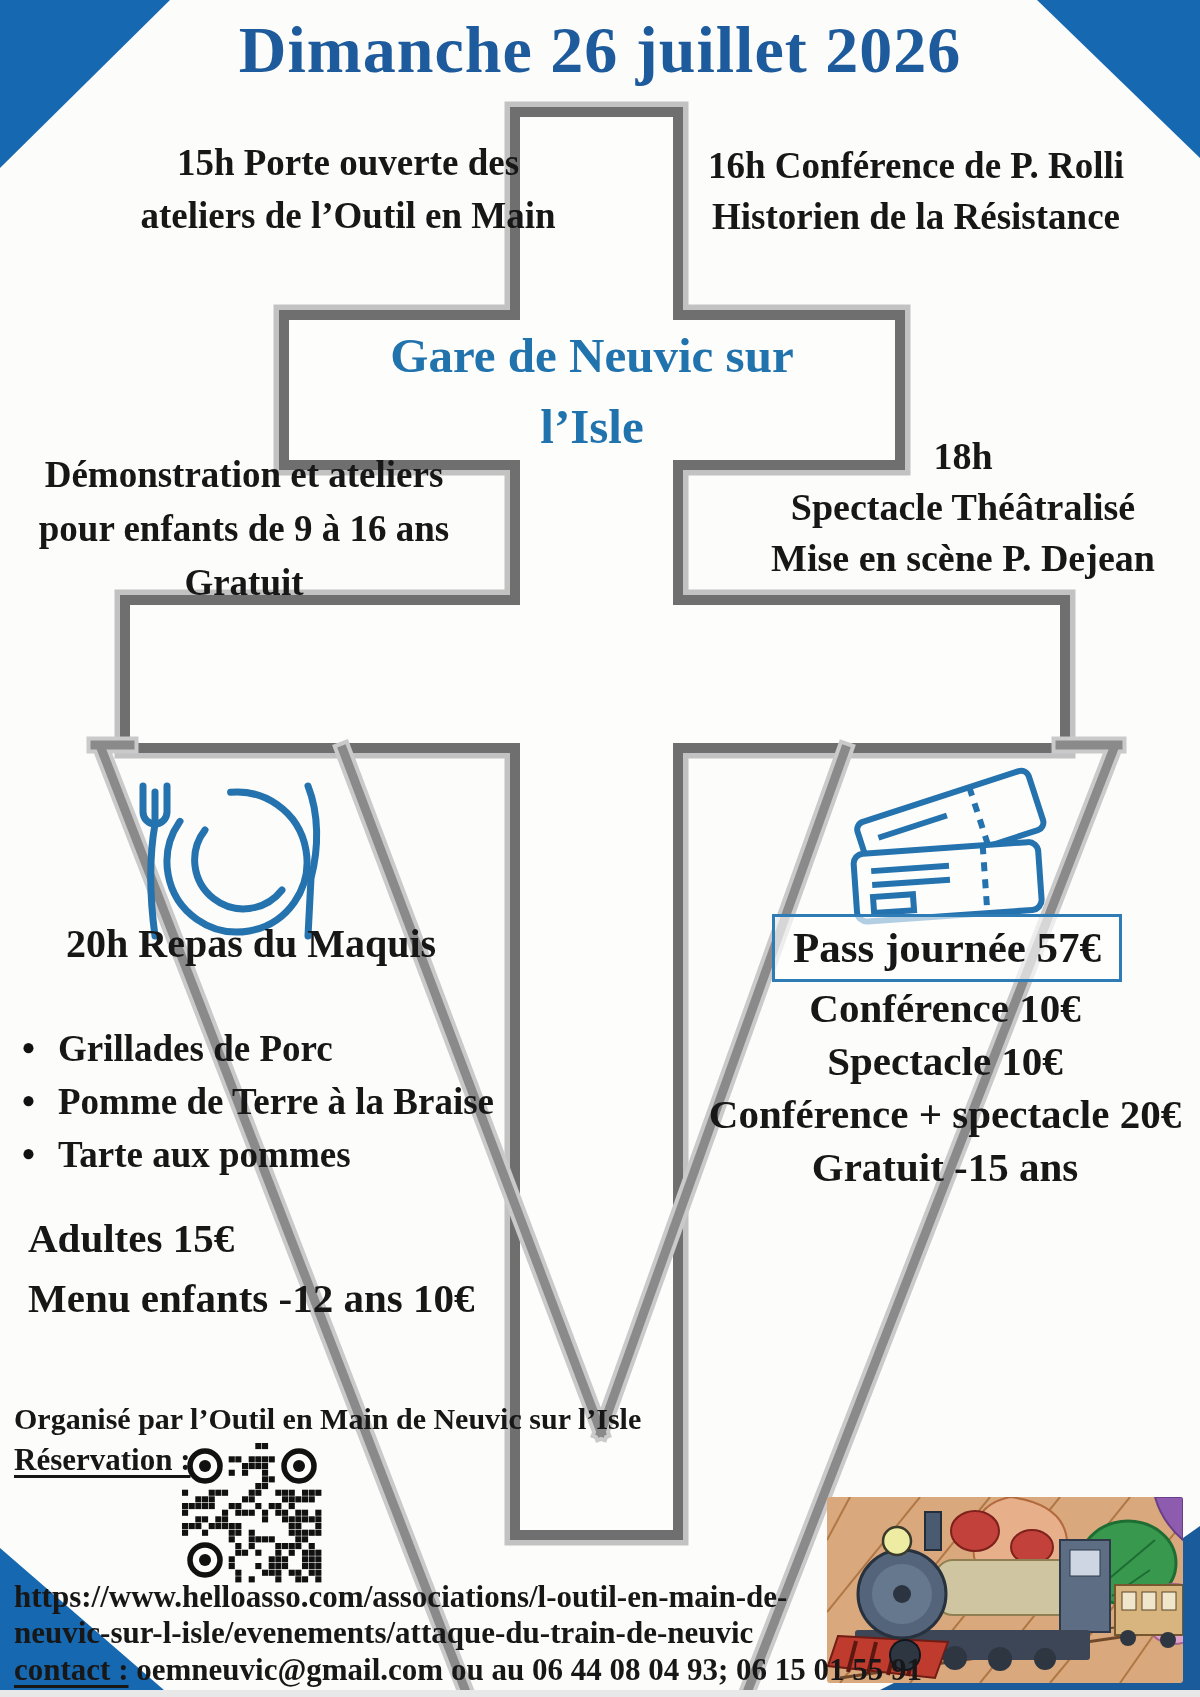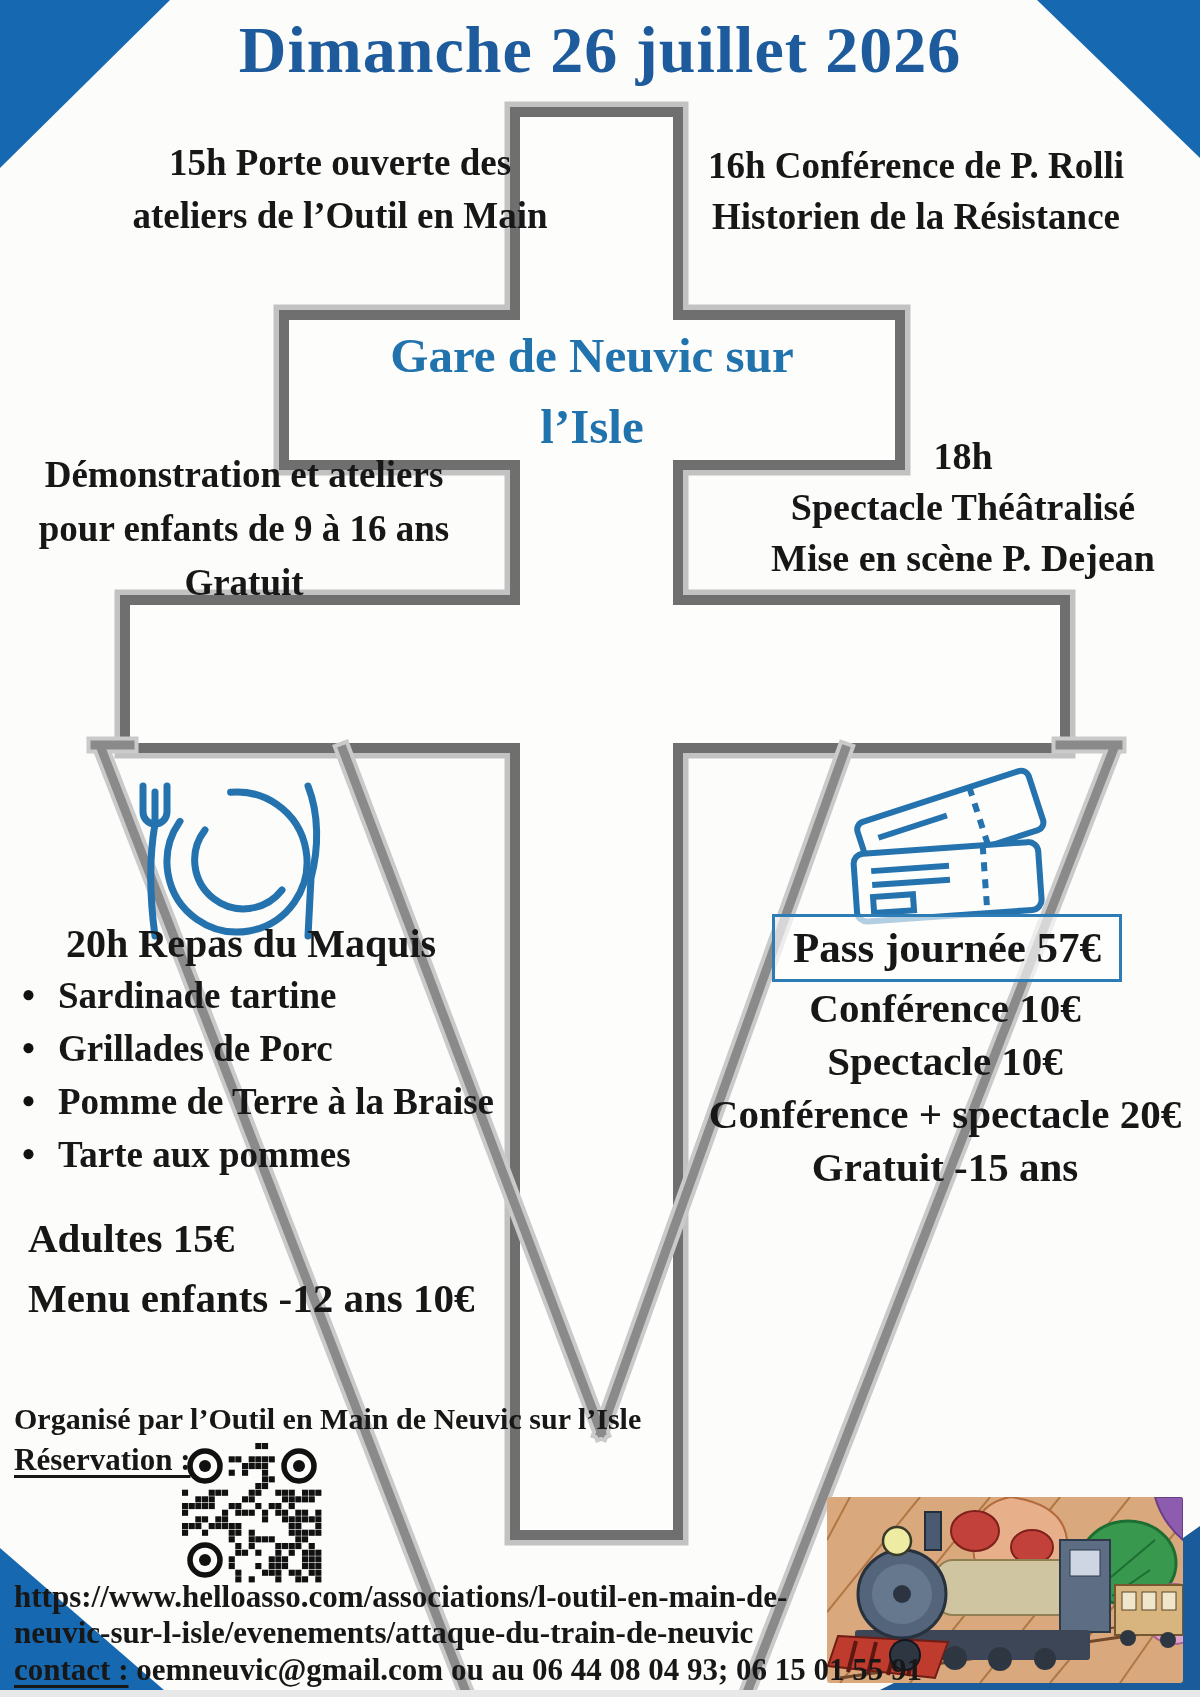--- a/index.html
+++ b/index.html
@@ -9,21 +9,21 @@
     font-family:"Liberation Serif","DejaVu Serif",serif;
     color:#171717;
   }
   #bg{position:absolute;left:0;top:0;width:1200px;height:1697px;}
   .abs{position:absolute;white-space:nowrap;}
   .blk{position:absolute;text-align:center;}
   .blk div{white-space:nowrap;}
   .b{font-weight:700;}
   .ul{text-decoration:underline;text-underline-offset:5px;}
   #title{left:0;top:12px;width:1200px;text-align:center;font-size:66px;font-weight:700;color:var(--title-blue);letter-spacing:1px;}
-  #evt15{left:80px;top:136px;width:520px;font-size:37px;line-height:53px;font-weight:600;}
+  #evt15{left:88px;top:136px;width:520px;font-size:37px;line-height:53px;font-weight:600;}
   #evt16{left:660px;top:140px;width:512px;font-size:37px;line-height:51px;font-weight:600;}
   #venue{left:292px;top:320px;width:600px;font-size:49px;line-height:71px;font-weight:700;color:var(--accent-blue);}
   #workshops{left:0px;top:448px;width:488px;font-size:37px;line-height:54px;font-weight:600;}
   #evt18{left:713px;top:431px;width:500px;font-size:38px;line-height:51px;font-weight:600;}
   #showtitle{left:180px;top:604px;width:800px;font-size:40px;line-height:51px;font-weight:700;color:var(--accent-blue);}
   #dinnerhead{left:66px;top:920px;font-size:40px;font-weight:700;}
   .menu-item{position:absolute;left:58px;font-size:37px;font-weight:600;white-space:nowrap;}
   .menu-item::before{content:"•";position:absolute;left:-36px;top:0;font-size:37px;color:#111;}
   #adultes{left:28px;top:1214px;font-size:41px;font-weight:700;}
   #menuenf{left:28px;top:1274px;font-size:41px;font-weight:700;}
@@ -332,21 +332,20 @@
     <div class="b">18h</div>
     <div>Spectacle Théâtralisé</div>
     <div>Mise en scène P. Dejean</div>
   </div>
 
 
   <div id="dinnerhead" class="abs">
     <span>20h</span><span> Repas du Maquis</span>
   </div>
 
-  <div class="menu-item" style="top:974px">Sardinade tartine</div>
   <div class="menu-item" style="top:1027px">Grillades de Porc</div>
   <div class="menu-item" style="top:1080px">Pomme de Terre à la Braise</div>
   <div class="menu-item" style="top:1133px">Tarte aux pommes</div>
 
   <div id="adultes" class="abs">Adultes 15€</div>
   <div id="menuenf" class="abs">Menu enfants -12 ans 10€</div>
 
   <div id="passbox" class="abs">Pass journée 57€</div>
   <div class="price-row" style="top:984px">Conférence 10€</div>
   <div class="price-row" style="top:1037px">Spectacle 10€</div>

